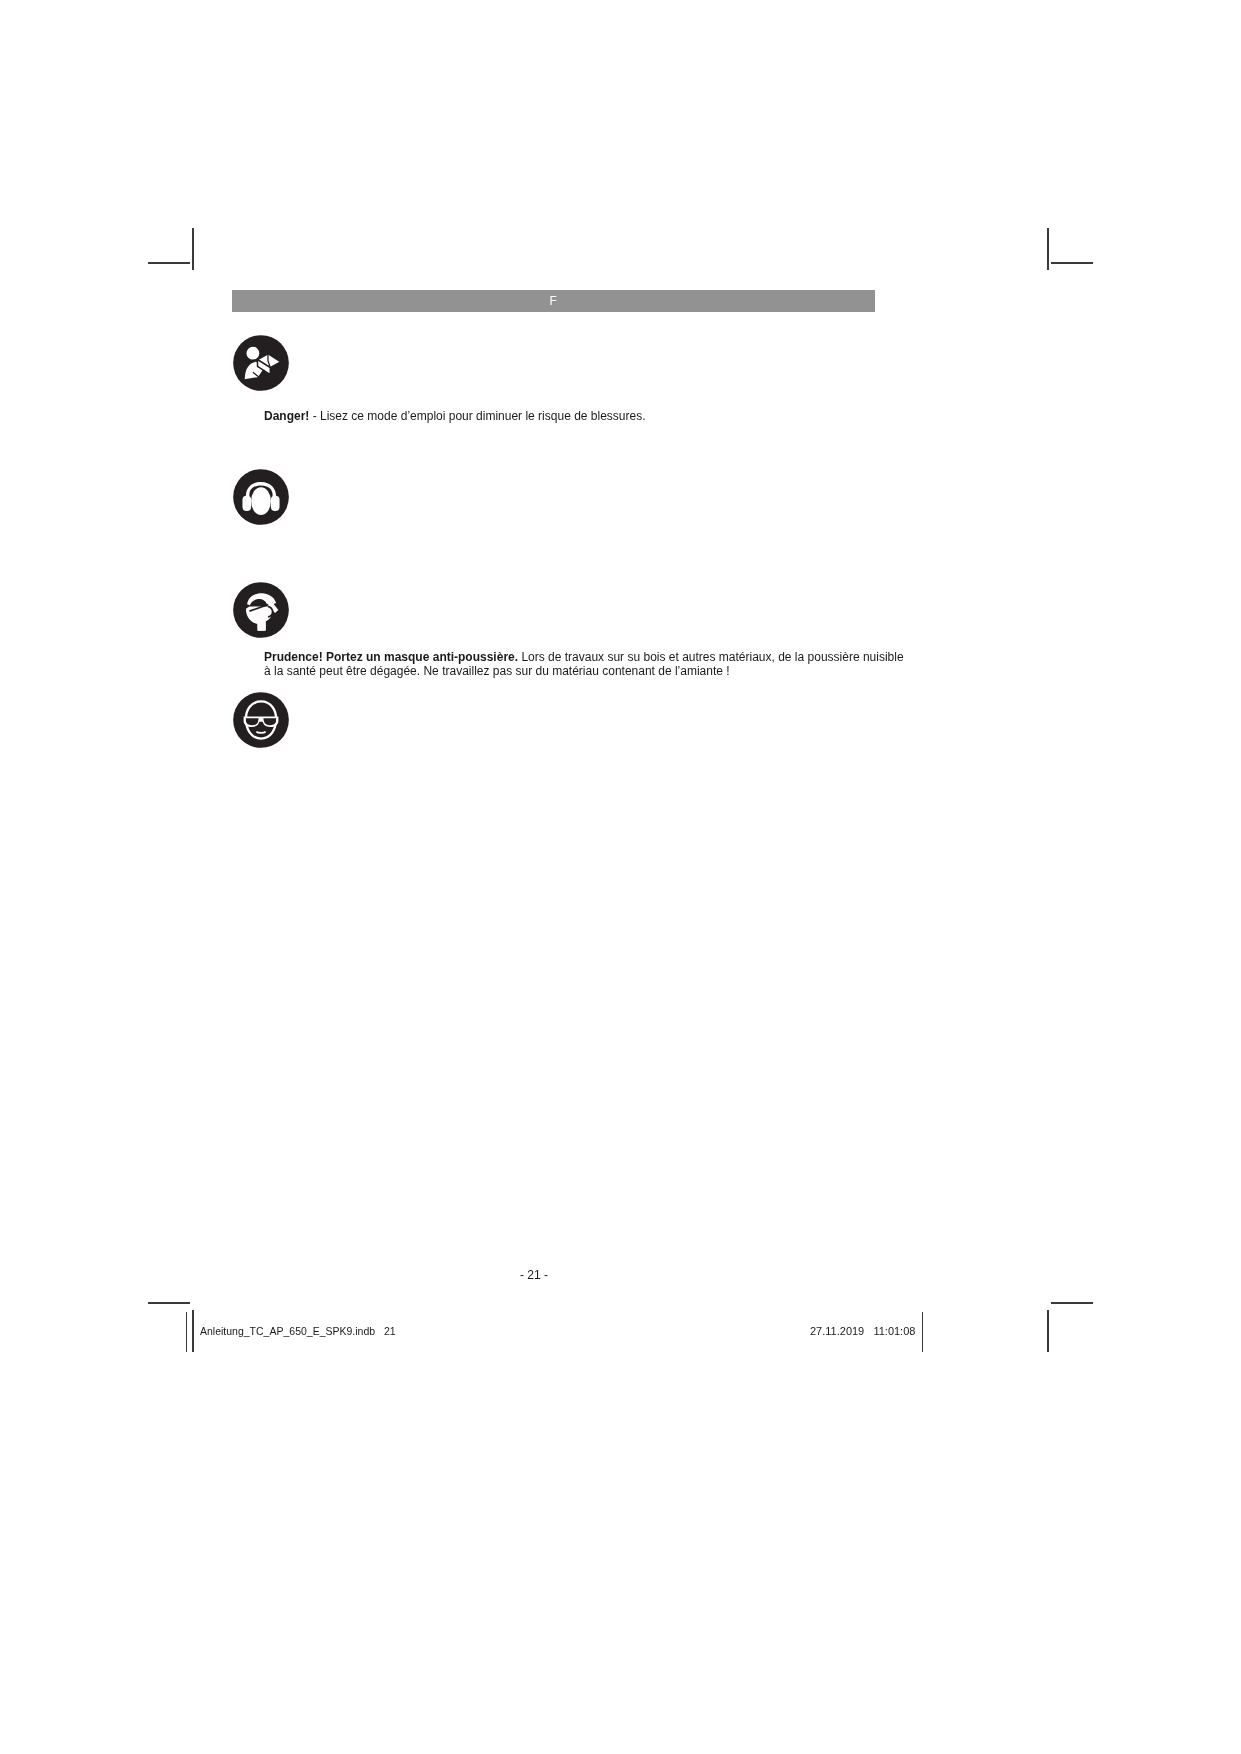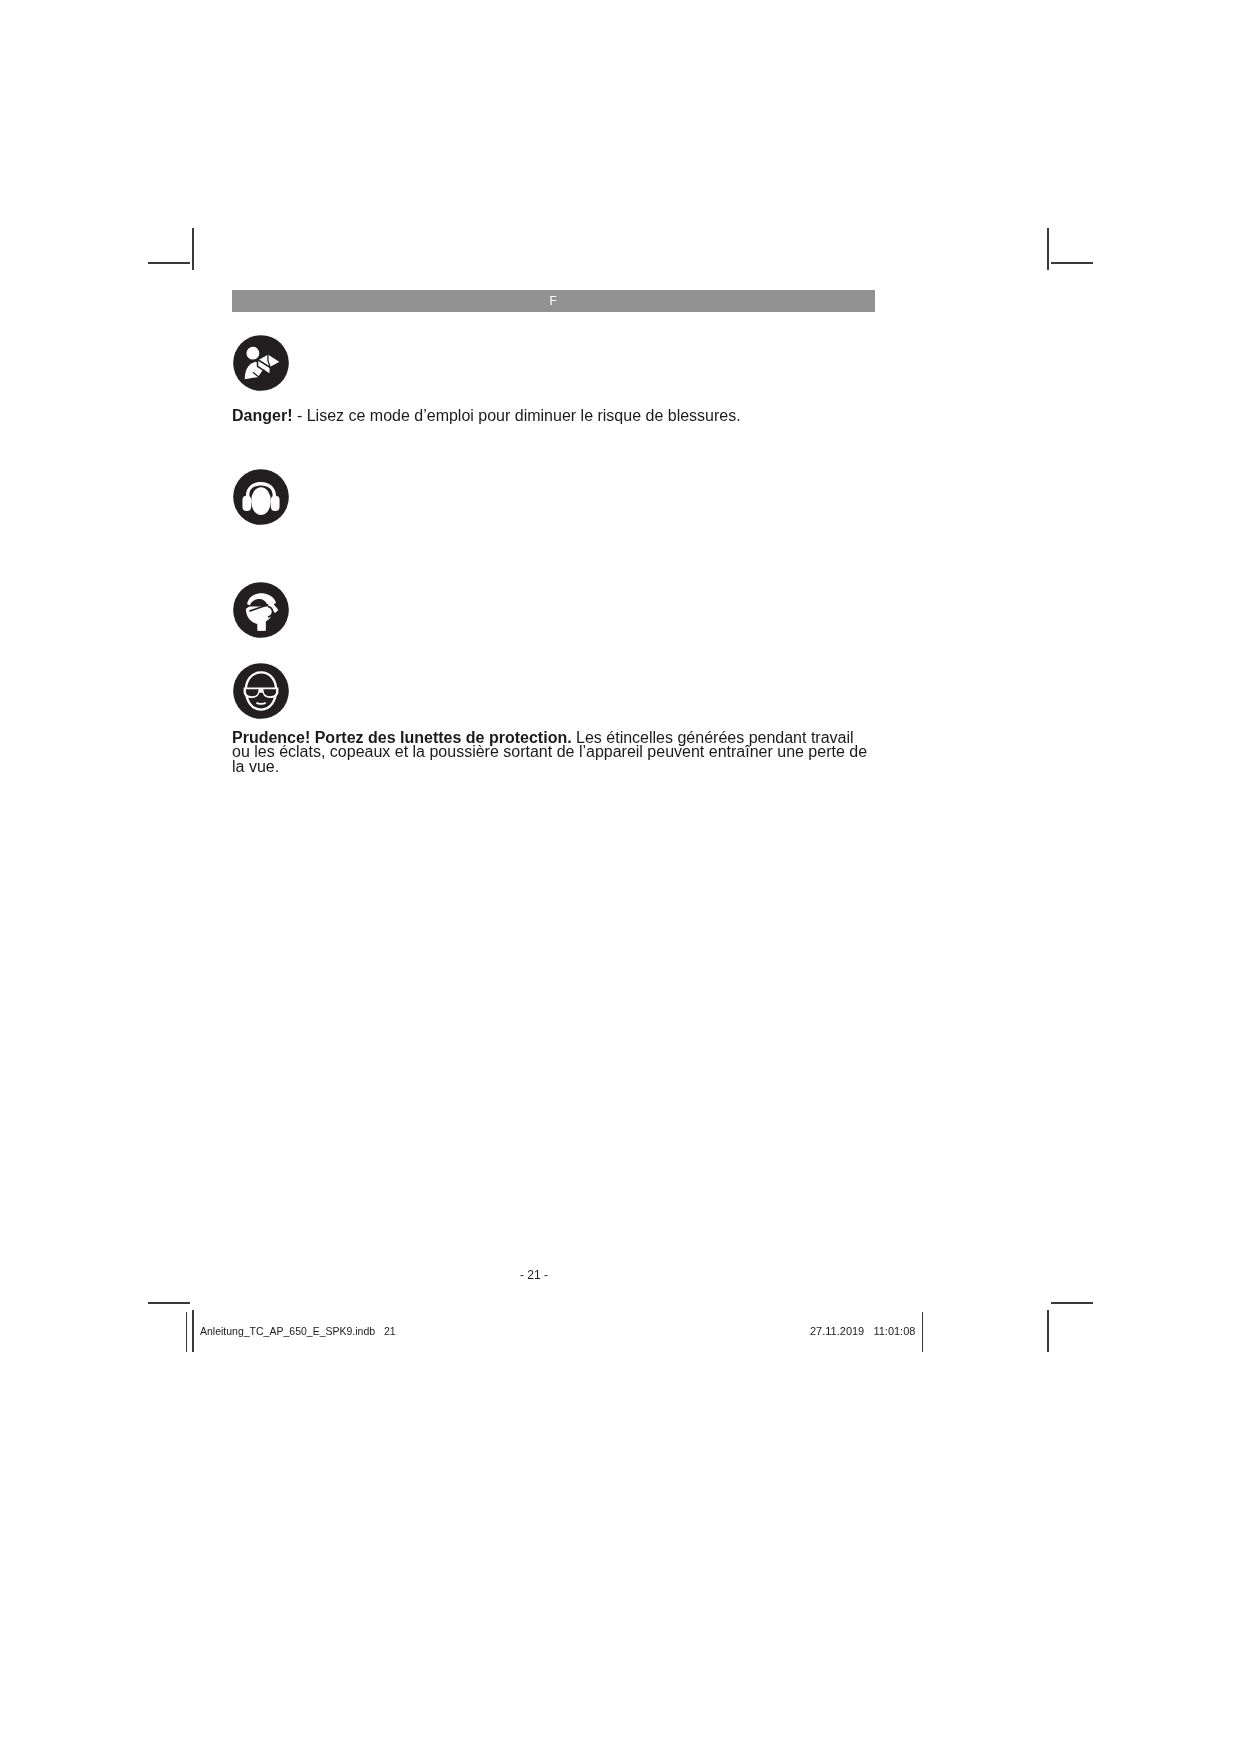--- a/index.html
+++ b/index.html
@@ -62,25 +62,26 @@
   
   .safety-block {
     margin-bottom: 0;
   }
   .sym-icon {
     display: block;
     width: 58px;
     height: 58px;
   }
   .safety-text {
-    font-size: 16px;
+    font-size: 12px;
     line-height: 14.6px;
     color: #1b1b1b;
     max-width: 640px;
     text-align: left;
+    margin-left: 32px;
   }
   .safety-text b { font-weight: bold; }
 
   .gap-a { height: 17px; }
   .gap-b { height: 44px; }
   .gap-c { height: 11px; }
   .gap-d { height: 44px; }
   .gap-e { height: 11px; }
   .gap-f { height: 12px; }
   .gap-g { height: 11px; }
@@ -191,39 +192,39 @@
         <path d="M26 40 C28 27 40 20 53 21 C66 22 74 30 76 38 L62 44 C60 36 54 31 48 31 C40 31 33 35 31 42 Z" fill="#ffffff"></path>
         <ellipse cx="40" cy="43" rx="8" ry="6" fill="#231f20"></ellipse>
         <path d="M24 48 C24 62 32 72 44 74 L44 84 L58 84 L58 70 C66 66 70 58 70 50 L72 44 L30 44 Z" fill="#ffffff"></path>
         <rect x="44" y="70" width="14" height="16" fill="#ffffff"></rect>
         <path d="M30 52 L70 38" stroke="#231f20" stroke-width="3" fill="none"></path>
         <path d="M64 30 L80 50 L74 55 L58 35 Z" fill="#ffffff"></path>
         <path d="M62 44 C66 44 70 48 70 53 C70 58 66 62 62 62" fill="none" stroke="#231f20" stroke-width="3"></path>
       </svg>
     </span>
     <div class="gap-e"></div>
+    <div class="safety-text">
+      <b>Prudence! Portez un masque anti-poussière.</b><span> Lors de travaux sur su bois et autres matériaux, de la poussière nuisible à la santé peut être dégagée. Ne travaillez pas sur du matériau contenant de l’amiante !</span>
+    </div>
   </div>
 
   <div class="gap-f"></div>
 
   <div class="safety-block">
     <span class="sym-icon">
       <svg viewBox="0 0 100 100" width="58" height="58" aria-hidden="true">
         <circle cx="50" cy="50" r="48" fill="#231f20"></circle>
         <path d="M50 18 C33 18 24 32 24 48 C24 66 33 82 50 82 C67 82 76 66 76 48 C76 32 67 18 50 18 Z" fill="none" stroke="#ffffff" stroke-width="4"></path>
         <path d="M20 44 L80 44 L80 52 C80 58 74 62 66 62 C58 62 54 58 53 53 L47 53 C46 58 42 62 34 62 C26 62 20 58 20 52 Z" fill="#ffffff"></path>
         <path d="M24 47 L46 47 L45 52 C44 57 40 59 34 59 C28 59 24 56 24 51 Z" fill="#231f20"></path>
         <path d="M54 47 L76 47 L76 51 C76 56 72 59 66 59 C60 59 56 57 55 52 Z" fill="#231f20"></path>
         <path d="M42 70 C45 73 55 73 58 70" fill="none" stroke="#ffffff" stroke-width="3"></path>
       </svg>
     </span>
     <div class="gap-g"></div>
-    <div class="safety-text">
-      <b>Prudence! Portez des lunettes de protection.</b><span> Les étincelles générées pendant travail ou les éclats, copeaux et la poussière sortant de l’appareil peuvent entraîner une perte de la vue.</span>
-    </div>
   </div>
 
 </div>
 
 <div class="page-number">- 21 -</div>
 
 <div class="print-footer">
   <div class="footer-rule footer-rule-left"></div>
   <div class="footer-rule footer-rule-right"></div>
   <div class="footer-file">Anleitung_TC_AP_650_E_SPK9.indb   21</div>

